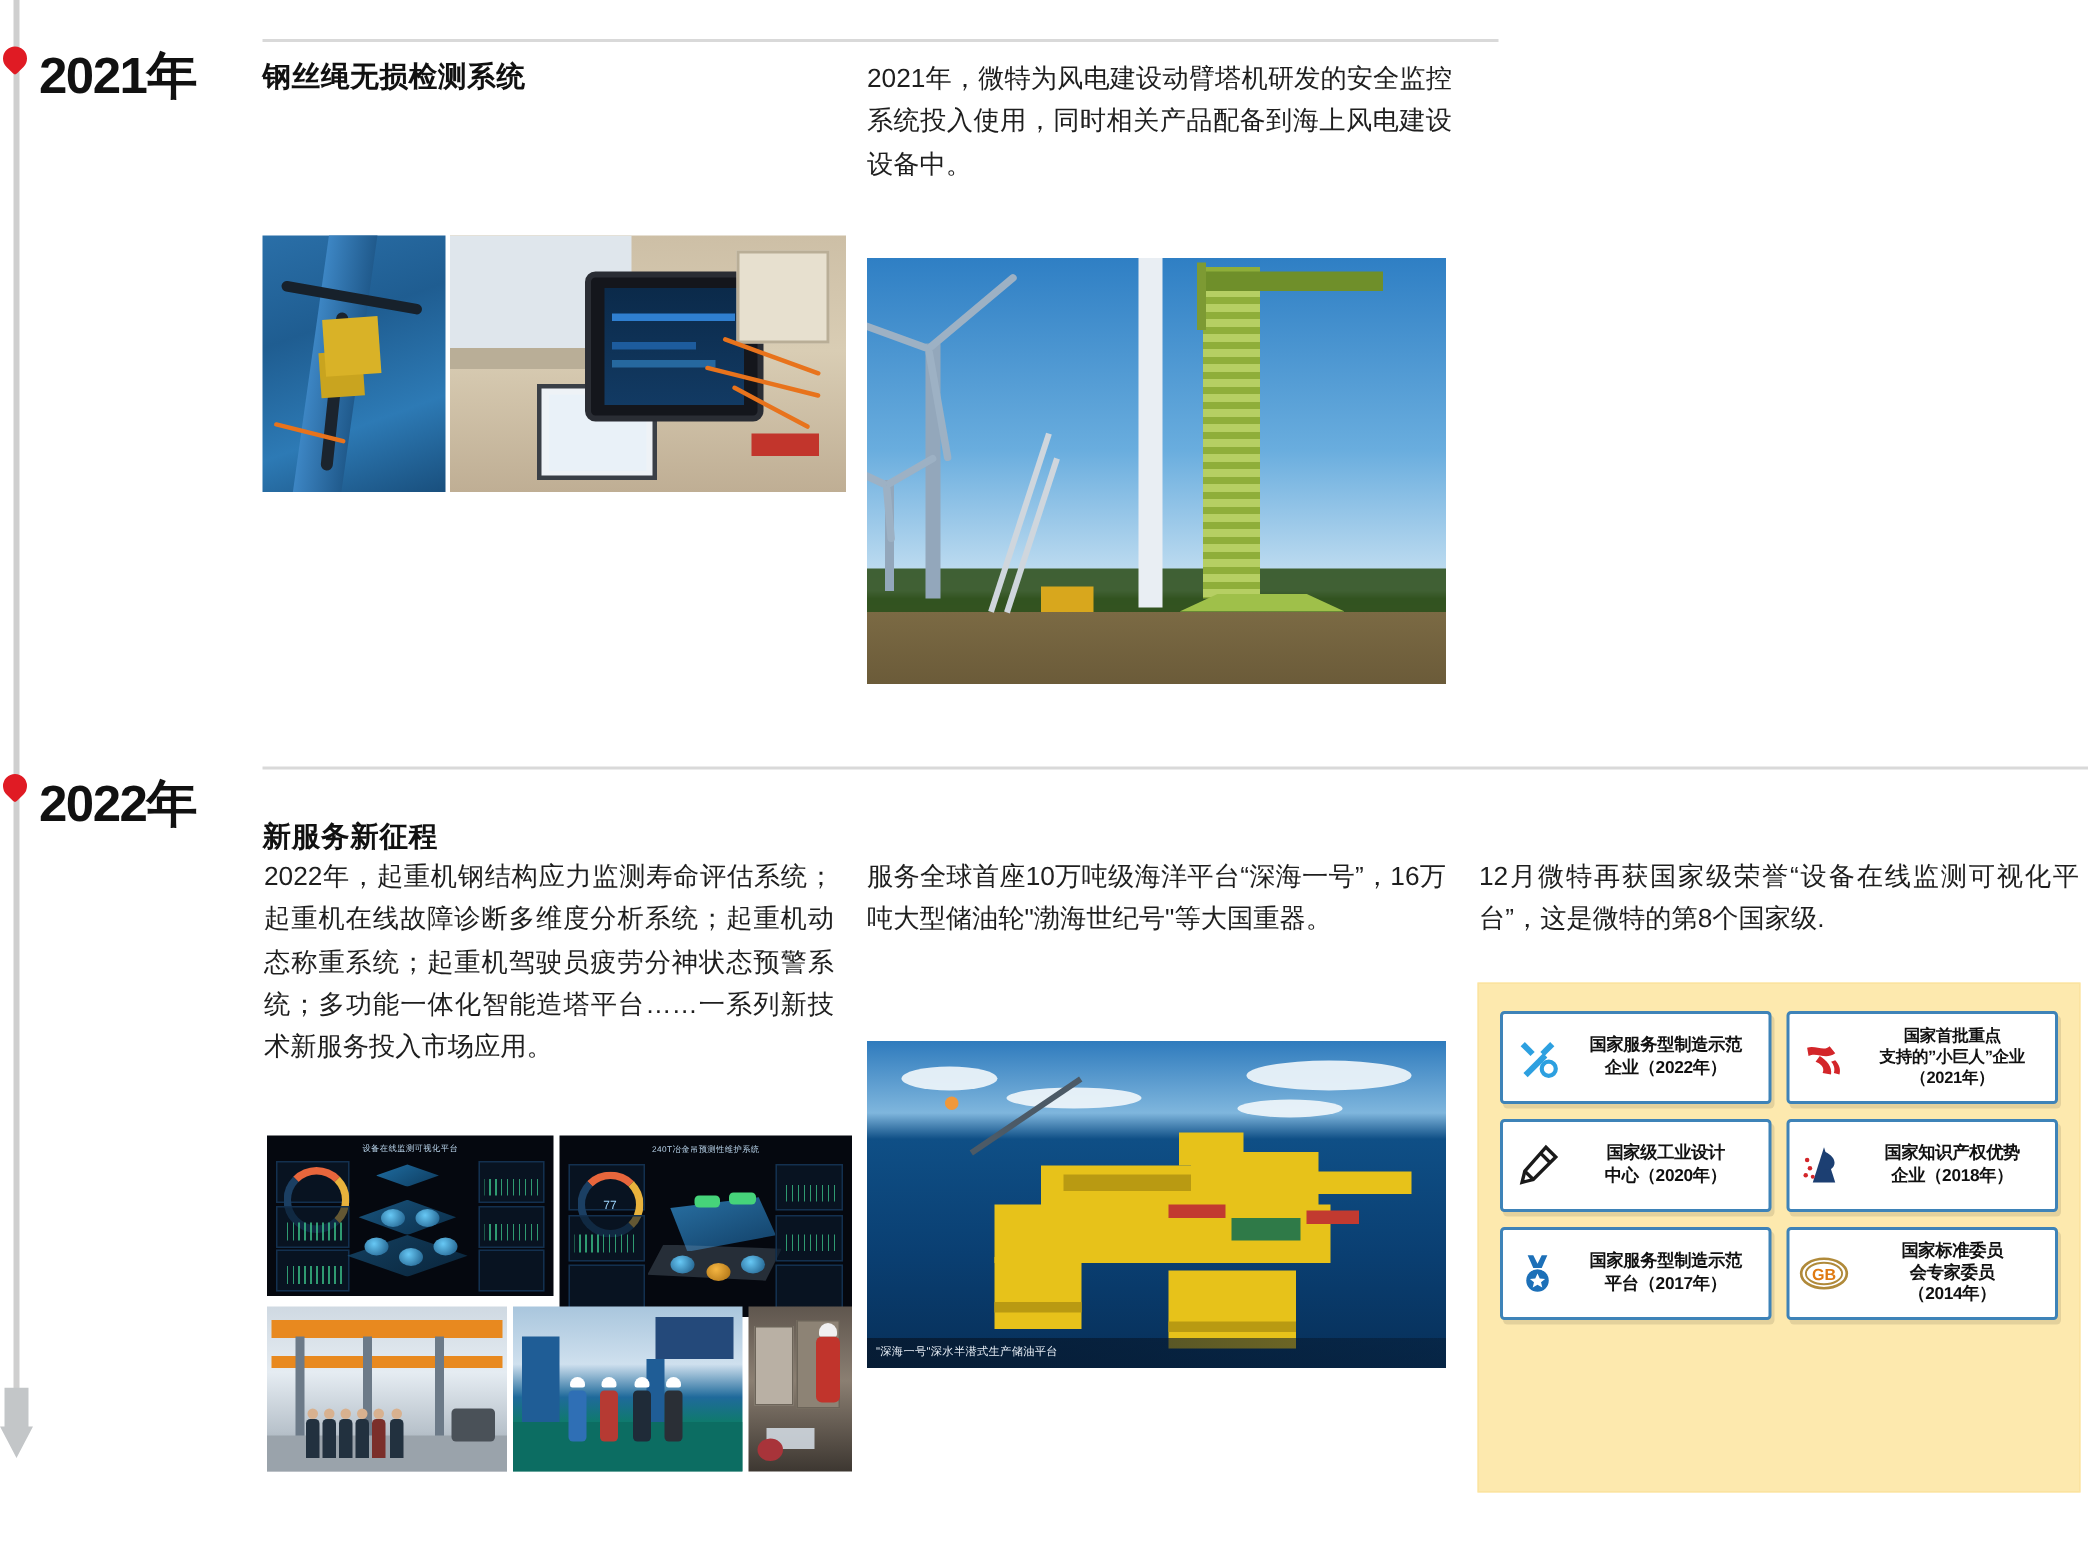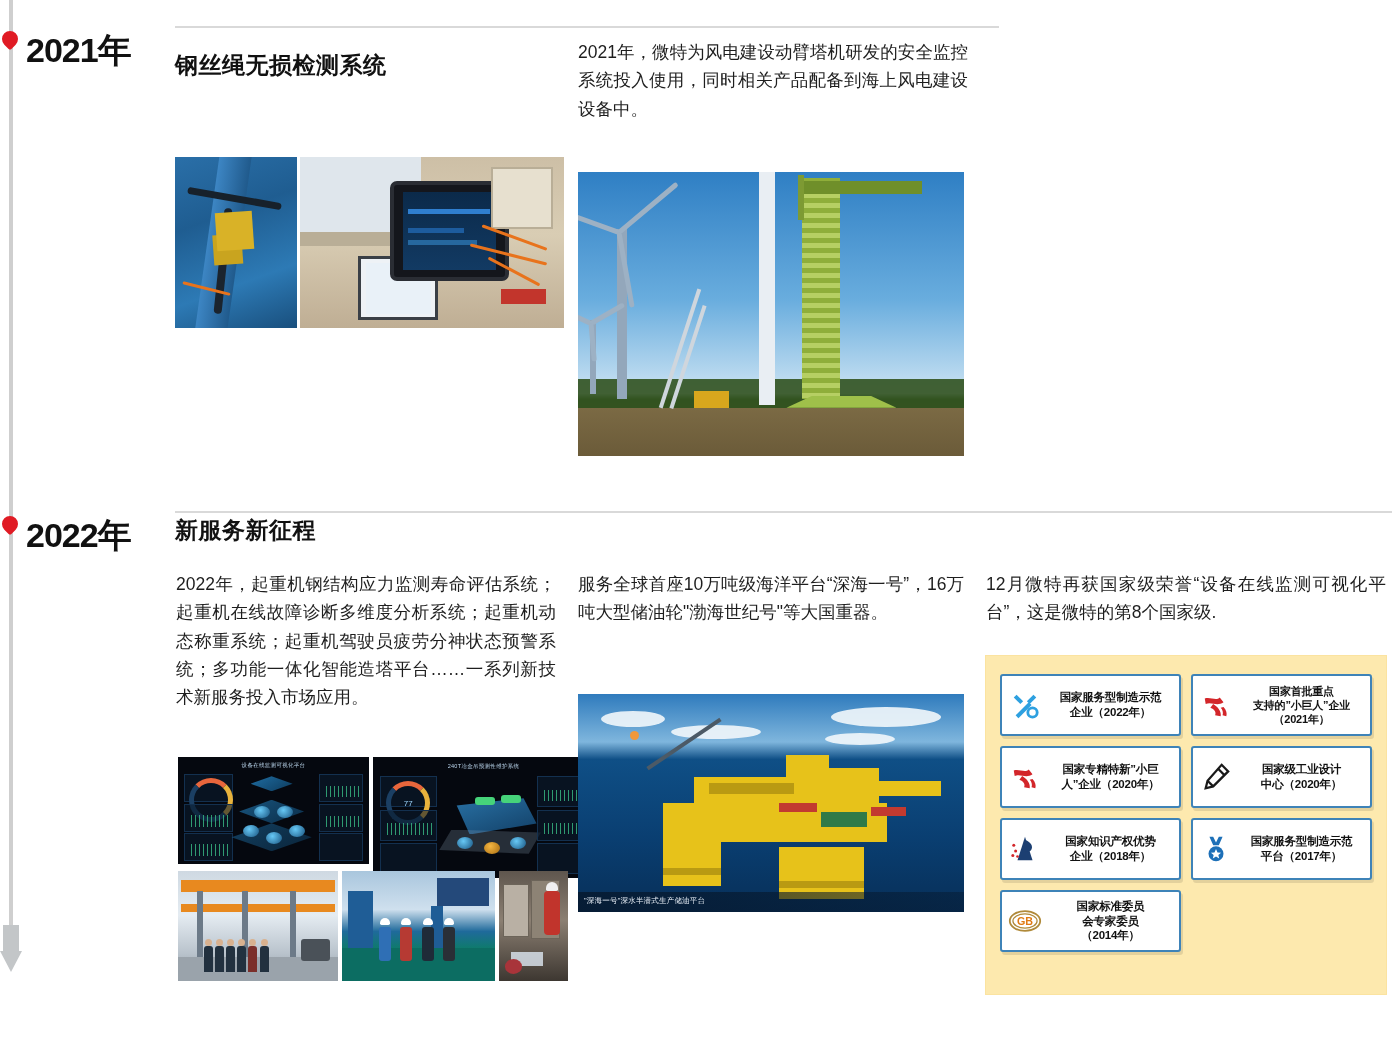--- a/index.html
+++ b/index.html
@@ -25,21 +25,21 @@
     font-weight:bold;font-size:34px;letter-spacing:-1px;color:#111;
     white-space:nowrap;
   }
 
   
   .divider{position:absolute;height:2px;background:#d9d9d9;}
 
   
   .col{position:absolute;}
   .col-title{
-    font-size:23px;font-weight:bold;color:#111;margin:12px 0 16px 0;letter-spacing:.5px;
+    font-size:19px;font-weight:bold;color:#111;margin:0 0 16px 0;letter-spacing:.5px;
   }
   .col-body{
     font-size:17.5px;line-height:1.62;color:#1e1e1e;margin:0;text-align:justify;
   }
 
   
   .photo{position:absolute;overflow:hidden;background:#e6e6e6;}
 
   
   .ph-rope-l{background:linear-gradient(160deg,#2a6fa8 0%,#1f5d91 35%,#2d7ab5 70%,#194f7d 100%);}
@@ -214,21 +214,21 @@
     <div class="crane-arm"></div>
     <div style="position:absolute;left:57%;top:1%;width:6px;height:16%;background:#7d9a33;"></div>
     <div class="crane-base"></div>
     <div style="position:absolute;left:30%;bottom:17%;width:9%;height:6%;background:#d8a71d;"></div>
   </div>
 
   <div class="divider" style="left:175px;top:511px;width:1217px;"></div>
 
   <div class="year" style="top:513px;">2022年</div>
 
-  <h3 class="col-title" style="position:absolute;left:175px;top:503px;">新服务新征程</h3>
+  <h3 class="col-title" style="position:absolute;left:175px;top:545px;">新服务新征程</h3>
 
   <p class="col-body" style="position:absolute;left:176px;top:570px;width:380px;">2022年，起重机钢结构应力监测寿命评估系统； 起重机在线故障诊断多维度分析系统；起重机动态称重系统；起重机驾驶员疲劳分神状态预警系统；多功能一体化智能造塔平台……一系列新技术新服务投入市场应用。</p>
 
   <div class="photo ph-dash" style="left:178px;top:757px;width:191px;height:107px;">
     <div class="dash-title">设备在线监测可视化平台</div>
     <div class="dash-panel" style="left:3%;top:16%;width:25%;height:24%;"></div>
     <div class="gauge" style="left:6%;top:20%;"></div>
     <div class="dash-panel" style="left:3%;top:44%;width:25%;height:24%;">
         <div class="dash-spark" style="left:6%;top:40%;width:88%;height:12px;"></div>
       </div>
@@ -245,21 +245,21 @@
     <div class="iso-node" style="left:58%;top:64%;"></div>
     <div class="dash-panel" style="right:3%;top:16%;width:22%;height:24%;">
         <div class="dash-spark" style="left:6%;top:42%;width:88%;height:11px;"></div>
       </div>
     <div class="dash-panel" style="right:3%;top:44%;width:22%;height:24%;">
         <div class="dash-spark" style="left:6%;top:42%;width:88%;height:11px;"></div>
       </div>
     <div class="dash-panel" style="right:3%;top:71%;width:22%;height:24%;"></div>
   </div>
 
-  <div class="photo ph-dash" style="left:373px;top:757px;width:195px;height:121px;padding-left:26px;">
+  <div class="photo ph-dash" style="left:373px;top:757px;width:195px;height:121px;">
     <div class="dash-title">240T冶金吊预测性维护系统</div>
     <div class="dash-panel" style="left:3%;top:16%;width:25%;height:24%;"></div>
     <div class="gauge" style="left:6%;top:20%;">
         <span>77</span>
       </div>
     <div class="dash-panel" style="left:3%;top:44%;width:25%;height:24%;">
         <div class="dash-spark" style="left:6%;top:40%;width:88%;height:12px;"></div>
       </div>
     <div class="dash-panel" style="left:3%;top:71%;width:25%;height:24%;"></div>
     <div class="iso-slab" style="left:32%;top:34%;width:42%;height:30%;"></div>
@@ -365,30 +365,20 @@
         <span class="badge-icon">
           <svg width="30" height="30" viewBox="0 0 32 32">
             <path d="M4 9 C10 7 16 12 20 8 L24 13 C17 18 11 12 5 15 Z" fill="#d3262a"></path>
             <path d="M13 15 C18 18 22 23 21 28 L15 27 C17 23 13 20 10 19 Z" fill="#d3262a"></path>
             <path d="M24 18 C27 21 28 25 27 28 L23 27 C24 24 23 21 21 19 Z" fill="#d3262a"></path>
           </svg>
         </span>
         <span class="badge-text">国家首批重点<br>支持的”小巨人”企业<br>（2021年）</span>
       </div>
 
-      <div class="badge">
-        <span class="badge-icon">
-          <svg width="30" height="30" viewBox="0 0 32 32">
-            <path d="M4 9 C10 7 16 12 20 8 L24 13 C17 18 11 12 5 15 Z" fill="#d3262a"></path>
-            <path d="M13 15 C18 18 22 23 21 28 L15 27 C17 23 13 20 10 19 Z" fill="#d3262a"></path>
-            <path d="M24 18 C27 21 28 25 27 28 L23 27 C24 24 23 21 21 19 Z" fill="#d3262a"></path>
-          </svg>
-        </span>
-        <span class="badge-text">国家专精特新”小巨<br>人”企业（2020年）</span>
-      </div>
 
       <div class="badge">
         <span class="badge-icon">
           <svg width="30" height="30" viewBox="0 0 32 32">
             <path d="M22 3 L29 10 L13 26 L5 28 L7 20 Z" fill="none" stroke="#1a1a1a" stroke-width="2.4"></path>
             <path d="M7 20 L13 26" stroke="#1a1a1a" stroke-width="2.4"></path>
             <path d="M18 7 L25 14" stroke="#1a1a1a" stroke-width="2.4"></path>
           </svg>
         </span>
         <span class="badge-text">国家级工业设计<br>中心（2020年）</span>

